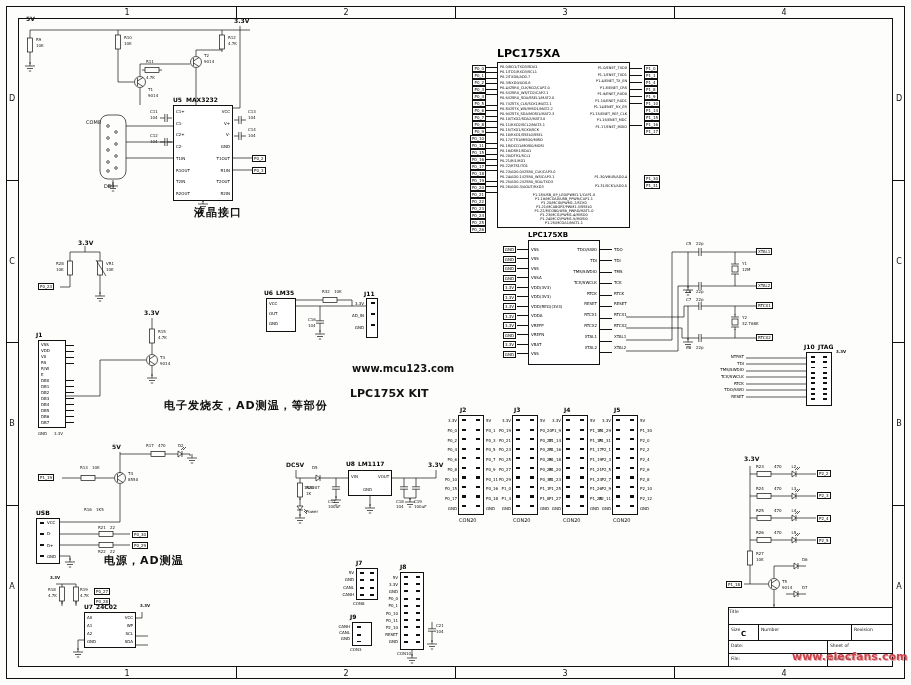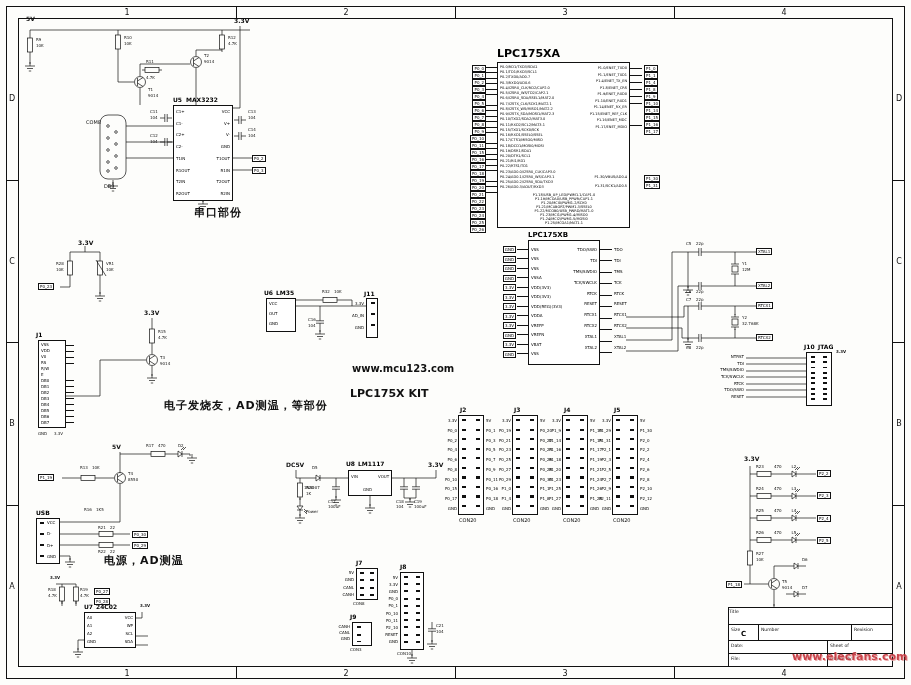--- a/index.html
+++ b/index.html
@@ -256,21 +256,21 @@
   <span class="lbl s4" style="left:150px;top:134px">C12</span>
   <span class="lbl s4" style="left:150px;top:140px">104</span>
   <span class="lbl s4" style="left:248px;top:110px">C13</span>
   <span class="lbl s4" style="left:248px;top:116px">104</span>
   <span class="lbl s4" style="left:248px;top:128px">C14</span>
   <span class="lbl s4" style="left:248px;top:134px">104</span>
   <span class="lbl" style="left:86px;top:120px">COM8</span>
   <span class="lbl" style="left:104px;top:184px">DB9</span>
   <span class="nbabs" style="left:252px;top:155px">P0_2</span>
   <span class="nbabs" style="left:252px;top:167px">P0_3</span>
-  <span class="sect" style="left:194px;top:205px">串口部份</span>
+  <span class="sect" style="left:194px;top:205px">液晶接口</span>
 
   <span class="lbl s6 b" style="left:78px;top:240px">3.3V</span>
   <span class="lbl s4" style="left:56px;top:262px">R28</span>
   <span class="lbl s4" style="left:56px;top:268px">10K</span>
   <span class="lbl s4" style="left:106px;top:262px">VR1</span>
   <span class="lbl s4" style="left:106px;top:268px">10K</span>
   <span class="nbabs" style="left:38px;top:283px">P0_23</span>
 
   <span class="lbl s6 b" style="left:144px;top:310px">3.3V</span>
   <span class="lbl s4" style="left:158px;top:330px">R15</span>

